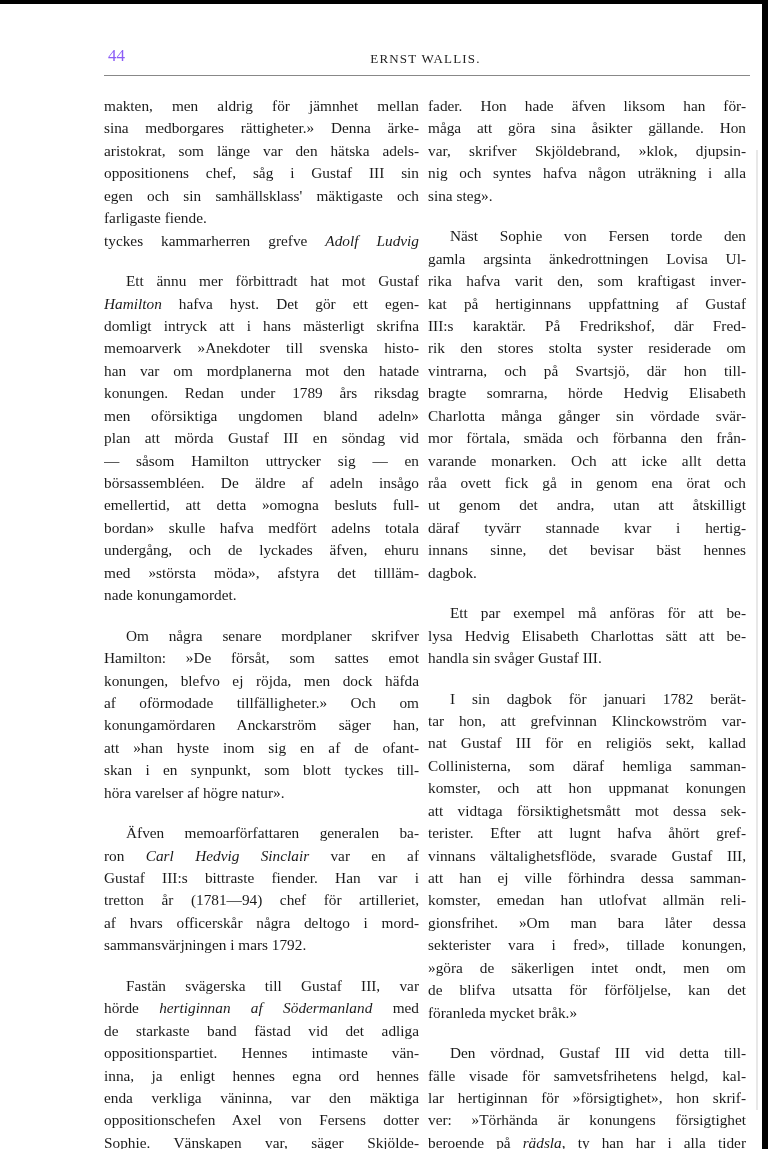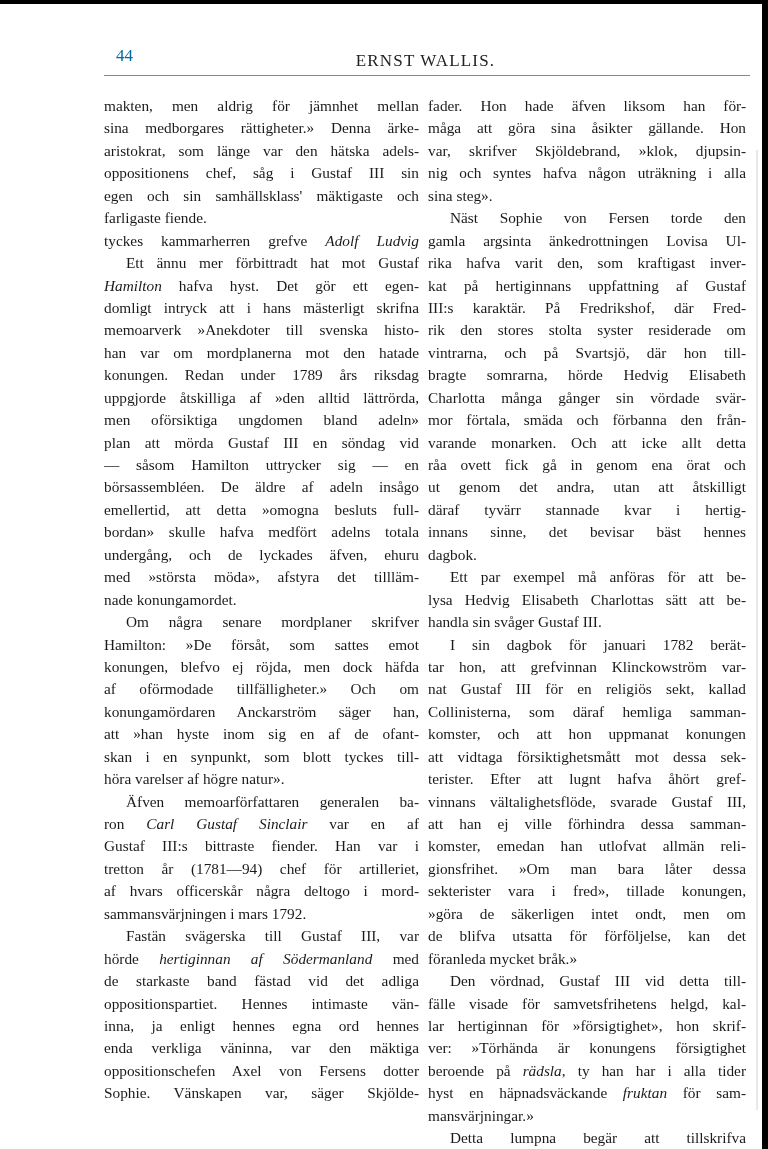--- a/index.html
+++ b/index.html
@@ -6,33 +6,33 @@
     body {
       width: 768px; height: 1149px; overflow: hidden;
       background: #ffffff; position: relative;
       font-family: "Liberation Serif", "DejaVu Serif", serif;
       color: #1a1a1a;
     }
     .topbar { position: absolute; left: 0; top: 0; width: 768px; height: 4px; background: #000; }
     .rightbar { position: absolute; left: 762px; top: 0; width: 6px; height: 1149px; background: #000; }
     .rightgap { position: absolute; left: 756px; top: 150px; width: 2px; height: 960px; background: #e8e8e8; }
     .header { position: absolute; left: 104px; top: 46px; width: 643px; height: 22px; }
-    .pageno { position: absolute; left: 12px; top: 0; font-size: 17px; color: #0369a1; }
-    .running { position: absolute; left: 0; right: 0; top: 5px; text-align: center; font-size: 17px; letter-spacing: 1.2px; color: #222; }
+    .pageno { position: absolute; left: 4px; top: 0; font-size: 17px; color: #8b5cf6; }
+    .running { position: absolute; left: 0; right: 0; top: 5px; text-align: center; font-size: 13px; letter-spacing: 1.2px; color: #222; }
     .rule { position: absolute; left: 104px; top: 75px; width: 646px; height: 1px; background: #888; }
     .col { position: absolute; top: 95px; }
     .col.left { left: 104px; width: 315px; }
     .col.right { left: 428px; width: 318px; }
     .line {
       height: 22.45px; line-height: 22.45px; font-size: 15.3px;
       white-space: nowrap; text-align: justify; text-align-last: justify;
       overflow: hidden;
     }
     .line.last { text-align-last: left; }
-    .line.indent { padding-left: 22px; }
+    .line.indent { padding-left: 22px; margin-top: 18px; }
     .line i { font-style: italic; }
   </style>
 </head>
 <body>
 
 <div class="topbar"></div>
 <div class="rightbar"></div>
 <div class="rightgap"></div>
 
 <div class="header">
@@ -48,40 +48,39 @@
     <div class="line"><span>oppositionens chef, såg i Gustaf III sin</span></div>
     <div class="line"><span>egen och sin samhällsklass' mäktigaste och</span></div>
     <div class="line last"><span>farligaste fiende.</span></div>
     <div class="line"><span>tyckes kammarherren grefve </span><i>Adolf Ludvig</i></div>
     <div class="line indent"><span>Ett ännu mer förbittradt hat mot Gustaf</span></div>
     <div class="line"><i>Hamilton</i><span> hafva hyst. Det gör ett egen-</span></div>
     <div class="line"><span>domligt intryck att i hans mästerligt skrifna</span></div>
     <div class="line"><span>memoarverk »Anekdoter till svenska histo-</span></div>
     <div class="line"><span>han var om mordplanerna mot den hatade</span></div>
     <div class="line"><span>konungen. Redan under 1789 års riksdag</span></div>
-    <div class="line"><span>uppgjorde åtskilliga af »den alltid lättrörda,</span></div>
     <div class="line"><span>men oförsiktiga ungdomen bland adeln»</span></div>
     <div class="line"><span>plan att mörda Gustaf III en söndag vid</span></div>
     <div class="line"><span>— såsom Hamilton uttrycker sig — en</span></div>
     <div class="line"><span>börsassembléen. De äldre af adeln insågo</span></div>
     <div class="line"><span>emellertid, att detta »omogna besluts full-</span></div>
     <div class="line"><span>bordan» skulle hafva medfört adelns totala</span></div>
     <div class="line"><span>undergång, och de lyckades äfven, ehuru</span></div>
     <div class="line"><span>med »största möda», afstyra det tillläm-</span></div>
     <div class="line last"><span>nade konungamordet.</span></div>
     <div class="line indent"><span>Om några senare mordplaner skrifver</span></div>
     <div class="line"><span>Hamilton: »De försåt, som sattes emot</span></div>
     <div class="line"><span>konungen, blefvo ej röjda, men dock häfda</span></div>
     <div class="line"><span>af oförmodade tillfälligheter.» Och om</span></div>
     <div class="line"><span>konungamördaren Anckarström säger han,</span></div>
     <div class="line"><span>att »han hyste inom sig en af de ofant-</span></div>
     <div class="line"><span>skan i en synpunkt, som blott tyckes till-</span></div>
     <div class="line last"><span>höra varelser af högre natur».</span></div>
     <div class="line indent"><span>Äfven memoarförfattaren generalen ba-</span></div>
-    <div class="line"><span>ron </span><i>Carl Gustaf Sinclair</i><span> var en af</span></div>
+    <div class="line"><span>ron </span><i>Carl Hedvig Sinclair</i><span> var en af</span></div>
     <div class="line"><span>Gustaf III:s bittraste fiender. Han var i</span></div>
     <div class="line"><span>tretton år (1781—94) chef för artilleriet,</span></div>
     <div class="line"><span>af hvars officerskår några deltogo i mord-</span></div>
     <div class="line last"><span>sammansvärjningen i mars 1792.</span></div>
     <div class="line indent"><span>Fastän svägerska till Gustaf III, var</span></div>
     <div class="line"><span>hörde </span><i>hertiginnan af Södermanland</i><span> med</span></div>
     <div class="line"><span>de starkaste band fästad vid det adliga</span></div>
     <div class="line"><span>oppositionspartiet. Hennes intimaste vän-</span></div>
     <div class="line"><span>inna, ja enligt hennes egna ord hennes</span></div>
     <div class="line"><span>enda verkliga väninna, var den mäktiga</span></div>

